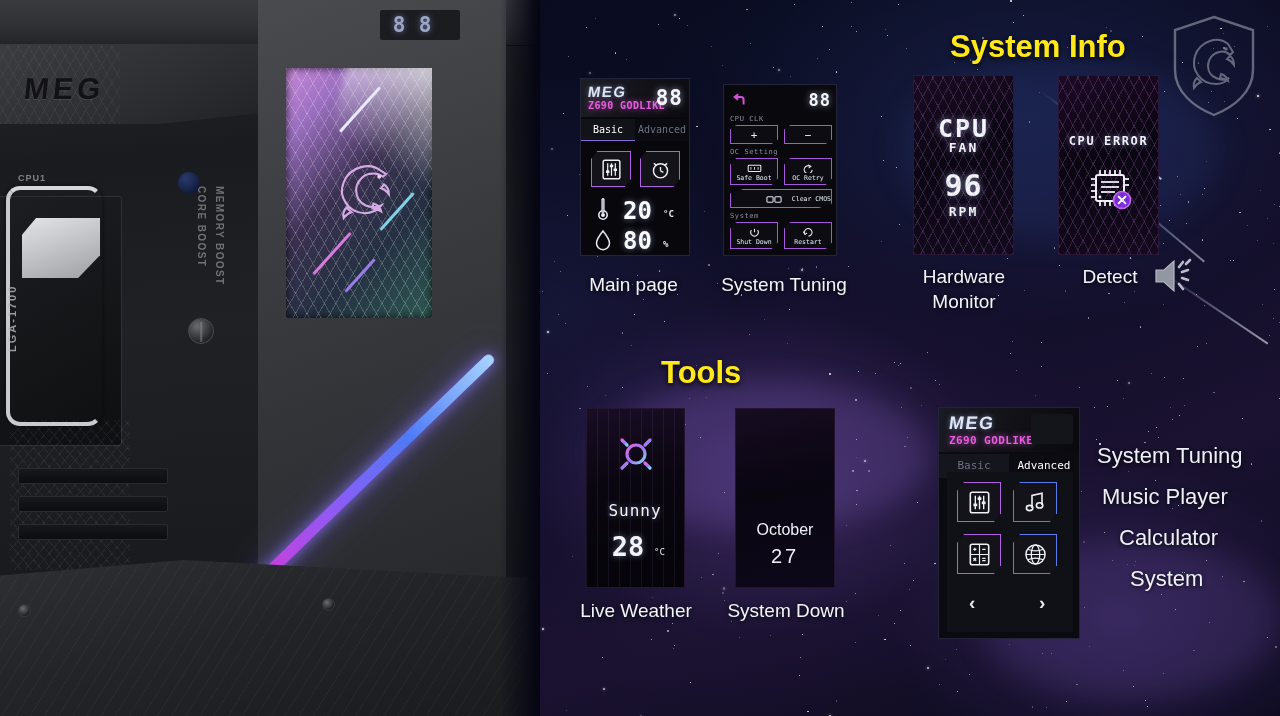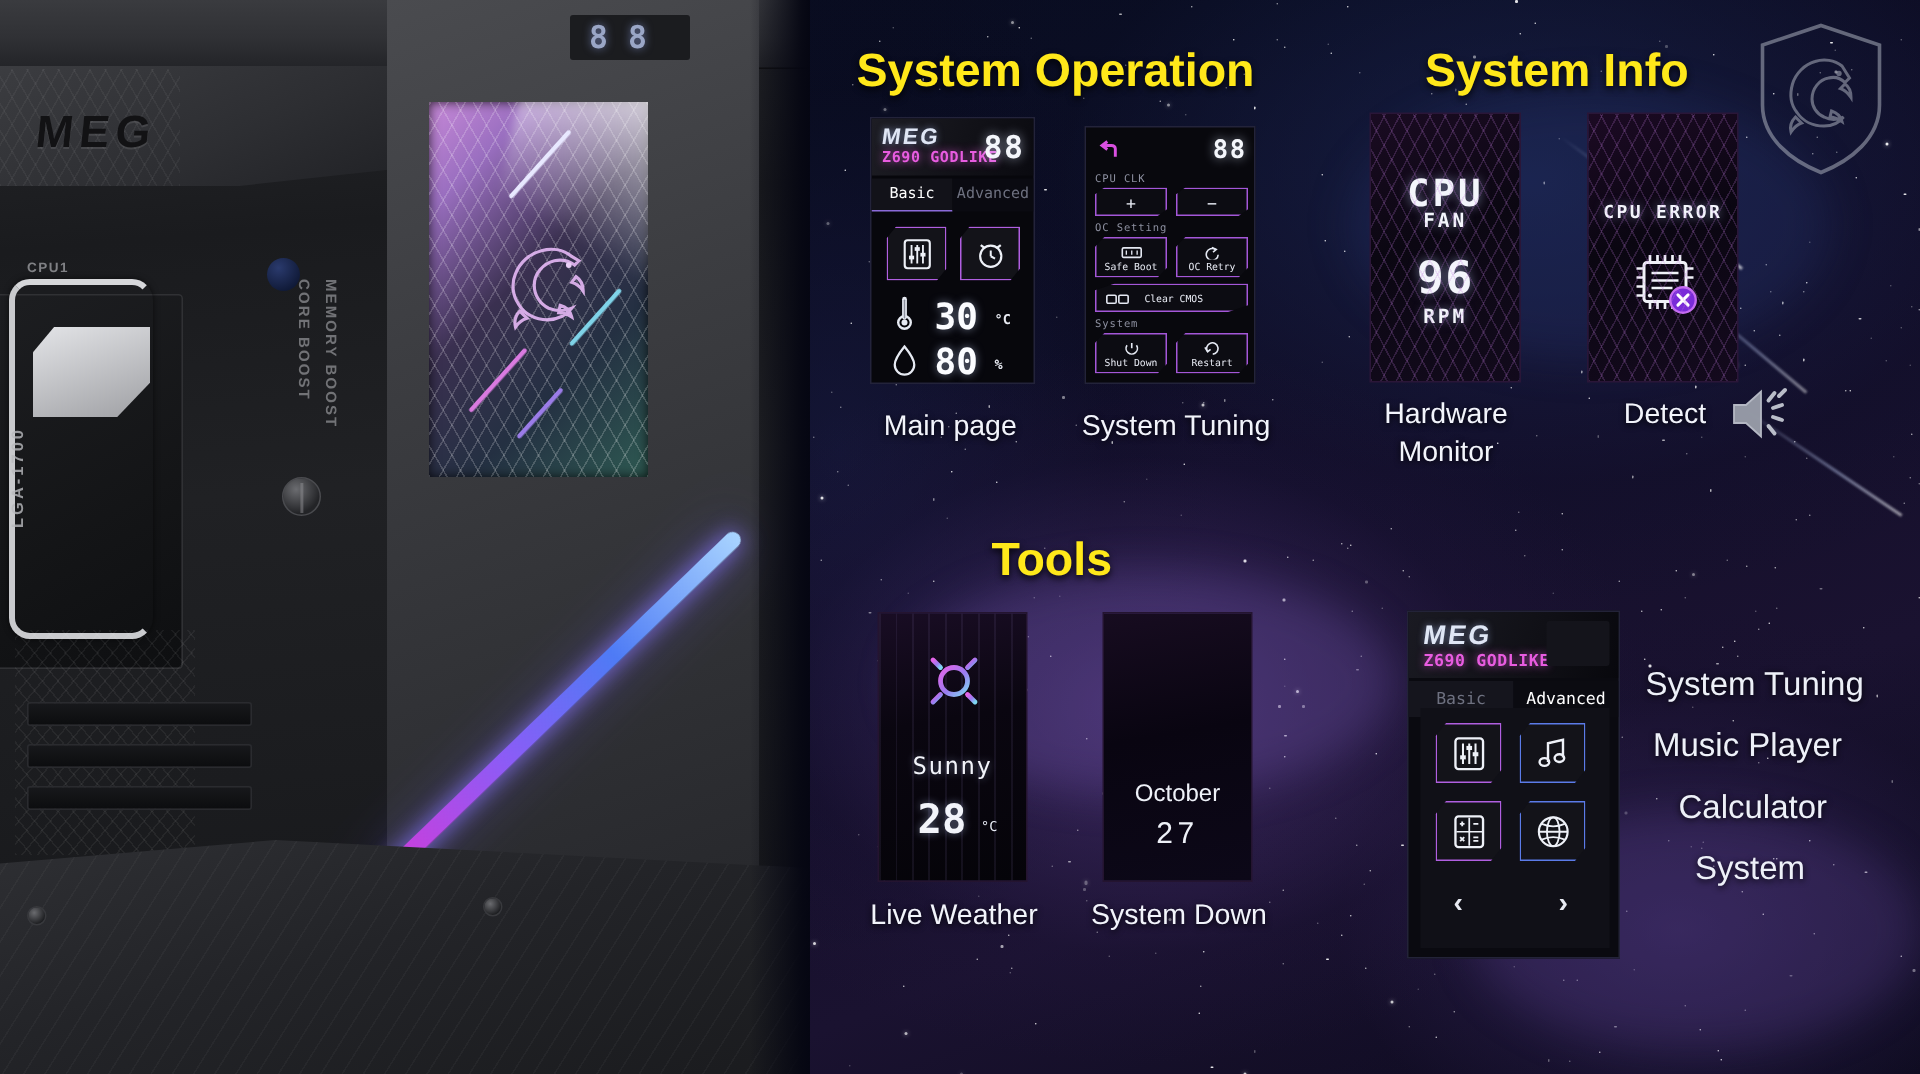--- a/index.html
+++ b/index.html
@@ -847,21 +847,20 @@
     <div class="screw" style="left:322px;top:598px;"></div>
     <div class="photo-edge"></div>
   </div>
 
   <svg class="msi-shield" width="88" height="104" viewBox="0 0 88 104">
     <path d="M44 3 L83 16 V56 C83 78 64 93 44 101 C24 93 5 78 5 56 V16 Z" fill="none" stroke="#a9aebb" stroke-width="2.4"></path>
     <path d="M58 30c-5-4-12-5-18-3-7 2-13 8-15 15-2 7-1 14 3 19 4 6 11 9 18 9 5 0 10-2 13-6-4 2-9 2-13 0-5-2-8-7-8-12 0-7 5-13 11-14 4-1 8 0 11 3l3-3-5-8zm-7 30c3 1 6 3 7 7-3-2-5-3-8-3l1-4zm-24 4c-3 3-4 6-3 10 2-3 4-5 7-6l-4-4zm33-22c3 2 4 5 4 9-2-3-4-5-7-6l3-3z" fill="none" stroke="#a9aebb" stroke-width="2"></path>
     <circle cx="56" cy="35" r="1.8" fill="#a9aebb"></circle>
   </svg>
 
-  <div class="headline" style="left:571px;top:29px;">System Operation</div>
   <div class="headline" style="left:950px;top:29px;">System Info</div>
   <div class="headline" style="left:661px;top:355px;">Tools</div>
 
   <div class="dev" style="left:580px;top:78px;width:110px;height:178px;border:1px solid #23233a;">
     <div class="mp-header">
       <div class="meg-small">MEG</div>
       <div class="godlike">Z690 GODLIKE</div>
       <div class="seg88">88</div>
     </div>
     <div class="tabs-row" style="top:40px;">
@@ -889,21 +888,21 @@
         <line x1="18" y1="4.6" x2="15" y2="6.8" stroke="#eef1f8" stroke-width="1.6"></line>
       </svg>
     </div>
 
     <svg style="position:absolute;left:14px;top:118px;" width="16" height="24" viewBox="0 0 16 24">
       <path d="M8 2.5v12" stroke="#e6eaf3" stroke-width="3.2" stroke-linecap="round"></path>
       <circle cx="8" cy="18" r="4.2" fill="none" stroke="#e6eaf3" stroke-width="1.6"></circle>
       <circle cx="8" cy="18" r="2" fill="#e6eaf3"></circle>
       <path d="M8 3.2v11.6" stroke="#8b8f9c" stroke-width="1" stroke-linecap="round"></path>
     </svg>
-    <div class="metric" style="left:42px;top:118px;">30</div>
+    <div class="metric" style="left:42px;top:118px;">20</div>
     <div class="metric-unit" style="left:82px;top:130px;">°C</div>
 
     <svg style="position:absolute;left:13px;top:150px;" width="18" height="22" viewBox="0 0 18 22">
       <path d="M9 2 C9 2 2.5 10 2.5 14.2 A6.5 6.5 0 0 0 15.5 14.2 C15.5 10 9 2 9 2 Z" fill="none" stroke="#e6eaf3" stroke-width="1.5"></path>
     </svg>
     <div class="metric" style="left:42px;top:148px;">80</div>
     <div class="metric-unit" style="left:82px;top:160px;">%</div>
   </div>
 
   <div class="dev" style="left:723px;top:84px;width:114px;height:172px;border:1px solid #23233a;background:#08080d;">
@@ -927,21 +926,21 @@
       </svg>
       <span>Safe Boot</span>
     </div>
     <div class="tn-btn" style="left:60px;top:73px;width:48px;height:27px;padding-top:2px;">
       <svg class="ico" width="13" height="9" viewBox="0 0 14 10">
         <path d="M11 6.5 A4.4 4.4 0 1 1 9 2.6" fill="none" stroke="#e4e8f2" stroke-width="1.2"></path>
         <path d="M6.4 1 L9.6 2.6 L7.2 4.6" fill="none" stroke="#e4e8f2" stroke-width="1.2"></path>
       </svg>
       <span>OC Retry</span>
     </div>
-    <div class="tn-btn" style="left:6px;top:104px;width:102px;height:19px;line-height:19px;text-align:left;padding-left:6px;">
+    <div class="tn-btn" style="left:6px;top:104px;width:102px;height:19px;line-height:19px;text-align:right;padding-left:6px;">
       <svg style="vertical-align:middle;margin-right:6px;" width="16" height="9" viewBox="0 0 18 10">
         <rect x="1" y="2" width="7" height="6" rx="1" fill="none" stroke="#e4e8f2" stroke-width="1.2"></rect>
         <rect x="10" y="2" width="7" height="6" rx="1" fill="none" stroke="#e4e8f2" stroke-width="1.2"></rect>
       </svg>
       <span>Clear CMOS</span>
     </div>
 
     <div class="tn-label" style="left:6px;top:127px;">System</div>
     <div class="tn-btn" style="left:6px;top:137px;width:48px;height:27px;padding-top:2px;">
       <svg class="ico" width="13" height="9" viewBox="0 0 14 10">

